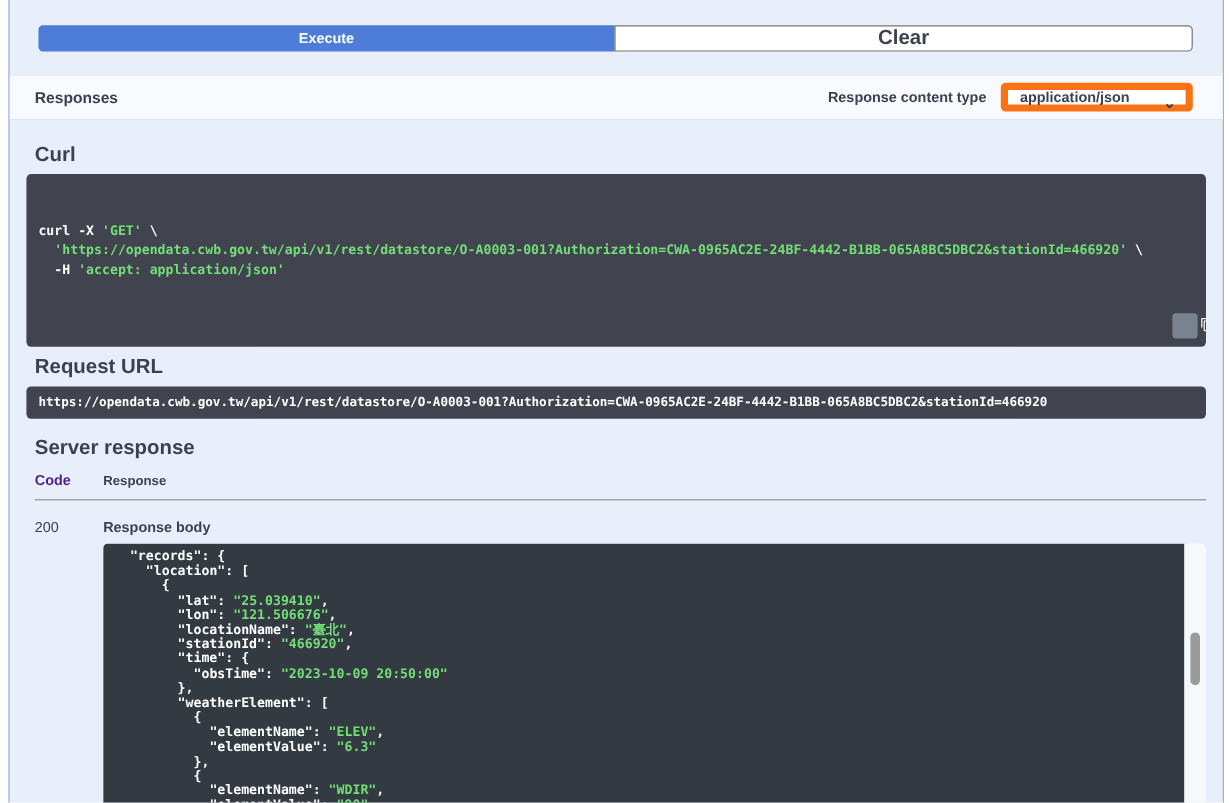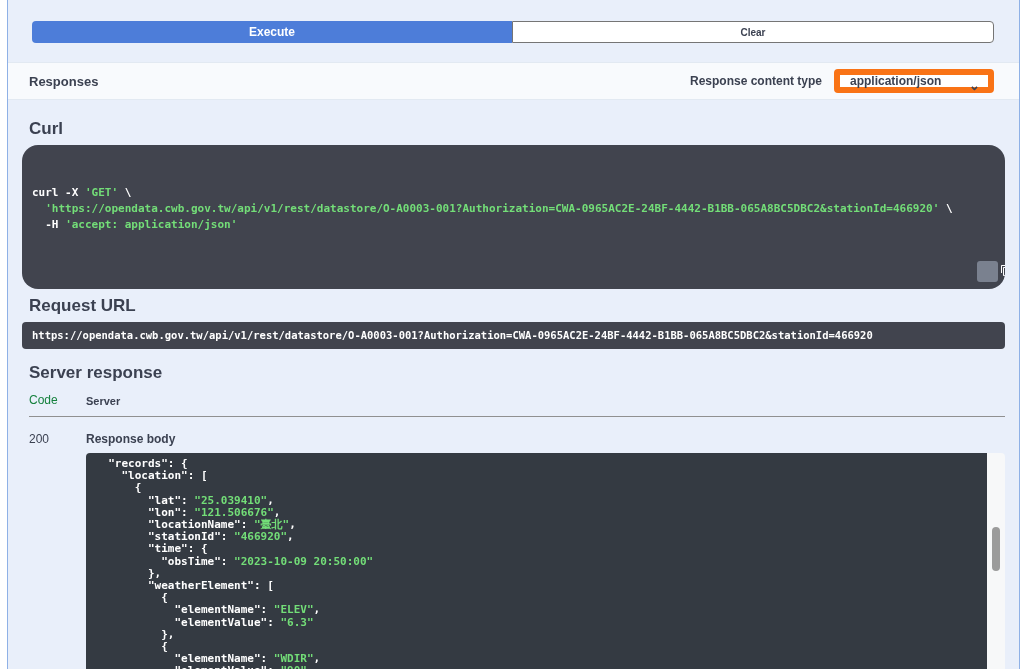--- a/index.html
+++ b/index.html
@@ -12,21 +12,21 @@
   }
   
   .execute-row { display:flex; margin:21px 25px 0 24px; height:22px; }
   .btn-execute {
     flex:1; border:none; border-radius:4px 0 0 4px; cursor:pointer;
     background:#4d7dd9; color:#fff; font-weight:bold; font-size:12px;
     font-family:"Liberation Sans", sans-serif;
   }
   .btn-clear {
     flex:1; border:1px solid #757575; border-radius:0 4px 4px 0; cursor:pointer;
-    background:#fff; color:#3b4151; font-weight:bold; font-size:10px;
+    background:#fff; color:#3b4151; font-weight:bold; font-size:17px;
     font-family:"Liberation Sans", sans-serif;
   }
   
   .responses-band {
     margin-top:19px; height:38px; background:#f8fafd;
     border-top:1px solid #e2e9f2; border-bottom:1px solid #e2e9f2;
     display:flex; align-items:center; justify-content:space-between;
     padding:0 25px 0 21px;
   }
   .responses-title { font-size:13px; font-weight:bold; color:#3b4151; }
@@ -40,40 +40,40 @@
   }
   .ct-select .chev {
     position:absolute; right:8px; top:2px; font-size:13px; color:#3b4151;
     font-weight:bold; line-height:18px; pointer-events:none;
   }
   
   .inner { padding:12px 14px 0 14px; }
   .sec-label { font-size:17px; font-weight:600; color:#3b4151; margin:7px 0 6px 7px; }
   .mono { font-family:"DejaVu Sans Mono","Liberation Mono",monospace; font-weight:bold; }
   .dark-block {
-    position:relative; background:#41444e; border-radius:16px;
+    position:relative; background:#41444e; border-radius:4px;
     color:#fff; font-size:11px; line-height:16px;
     padding:8px 34px 8px 10px; white-space:pre; overflow:hidden;
   }
   .dark-block .str { color:#73de78; }
   .url-block {
     background:#41444e; border-radius:4px; color:#fff;
     font-size:10.5px; line-height:13px; padding:7px 10px;
     white-space:nowrap; overflow:hidden;
   }
   .icon-btn {
     width:21px; height:21px; border:none; border-radius:3px; cursor:pointer;
     background:#7a818f; display:flex; align-items:center; justify-content:center;
   }
   .curl-copy { position:absolute; right:7px; bottom:7px; }
   
   .srv-label { margin-top:14px; }
   .code-head { display:flex; align-items:flex-end; margin:10px 0 0 7px;
                padding-bottom:9px; border-bottom:1px solid #909090; }
-  .code-head .code-col { width:57px; font-size:12px; font-weight:normal; color:#15803d; }
+  .code-head .code-col { width:57px; font-size:12px; font-weight:bold; color:#4c1d95; }
   .code-head .details-col { font-size:11px; font-weight:600; color:#3b4151; }
   .code-row { display:flex; margin:13px 0 0 7px; }
   .code-val { width:57px; font-size:12px; color:#3b4151; padding-top:2px; }
   .details-cell { flex:1; }
   .rb-label { font-size:12px; font-weight:600; color:#3b4151; margin:2px 0 7px 0; }
   
   .body-block { position:relative; display:flex; height:295px;
                 border-radius:4px; overflow:hidden; }
   .body-pre { flex:1; background:#343a42; color:#fff; font-size:11px;
               line-height:12.2px; padding:5px 0 0 9px; white-space:pre; overflow:hidden; }
@@ -121,21 +121,21 @@
       </button>
     </div>
 
     <div class="sec-label">Request URL</div>
     <div class="url-block mono">https://opendata.cwb.gov.tw/api/v1/rest/datastore/O-A0003-001?Authorization=CWA-0965AC2E-24BF-4442-B1BB-065A8BC5DBC2&amp;stationId=466920</div>
 
     <div class="sec-label srv-label">Server response</div>
 
     <div class="code-head">
       <div class="code-col">Code</div>
-      <div class="details-col">Server</div>
+      <div class="details-col">Response</div>
     </div>
 
     <div class="code-row">
       <div class="code-val">200</div>
       <div class="details-cell">
 
         <div class="rb-label">Response body</div>
 
         <div class="body-block">
           <div class="body-pre mono">  <span class="k">"records"</span>: {

